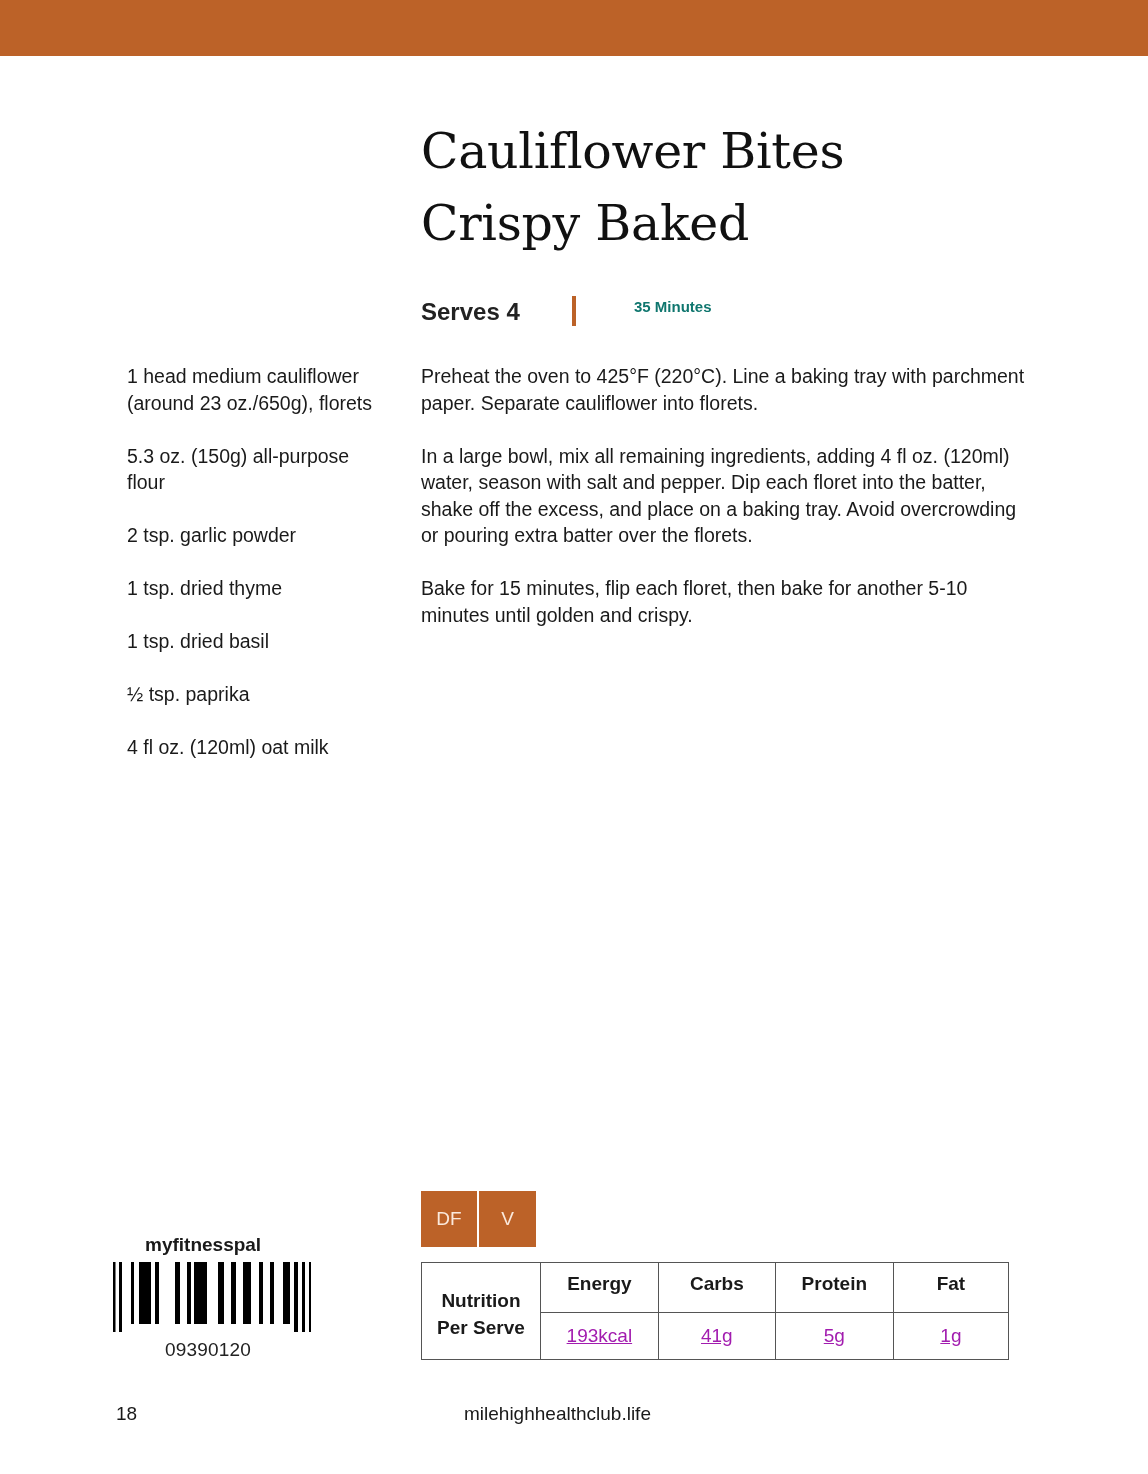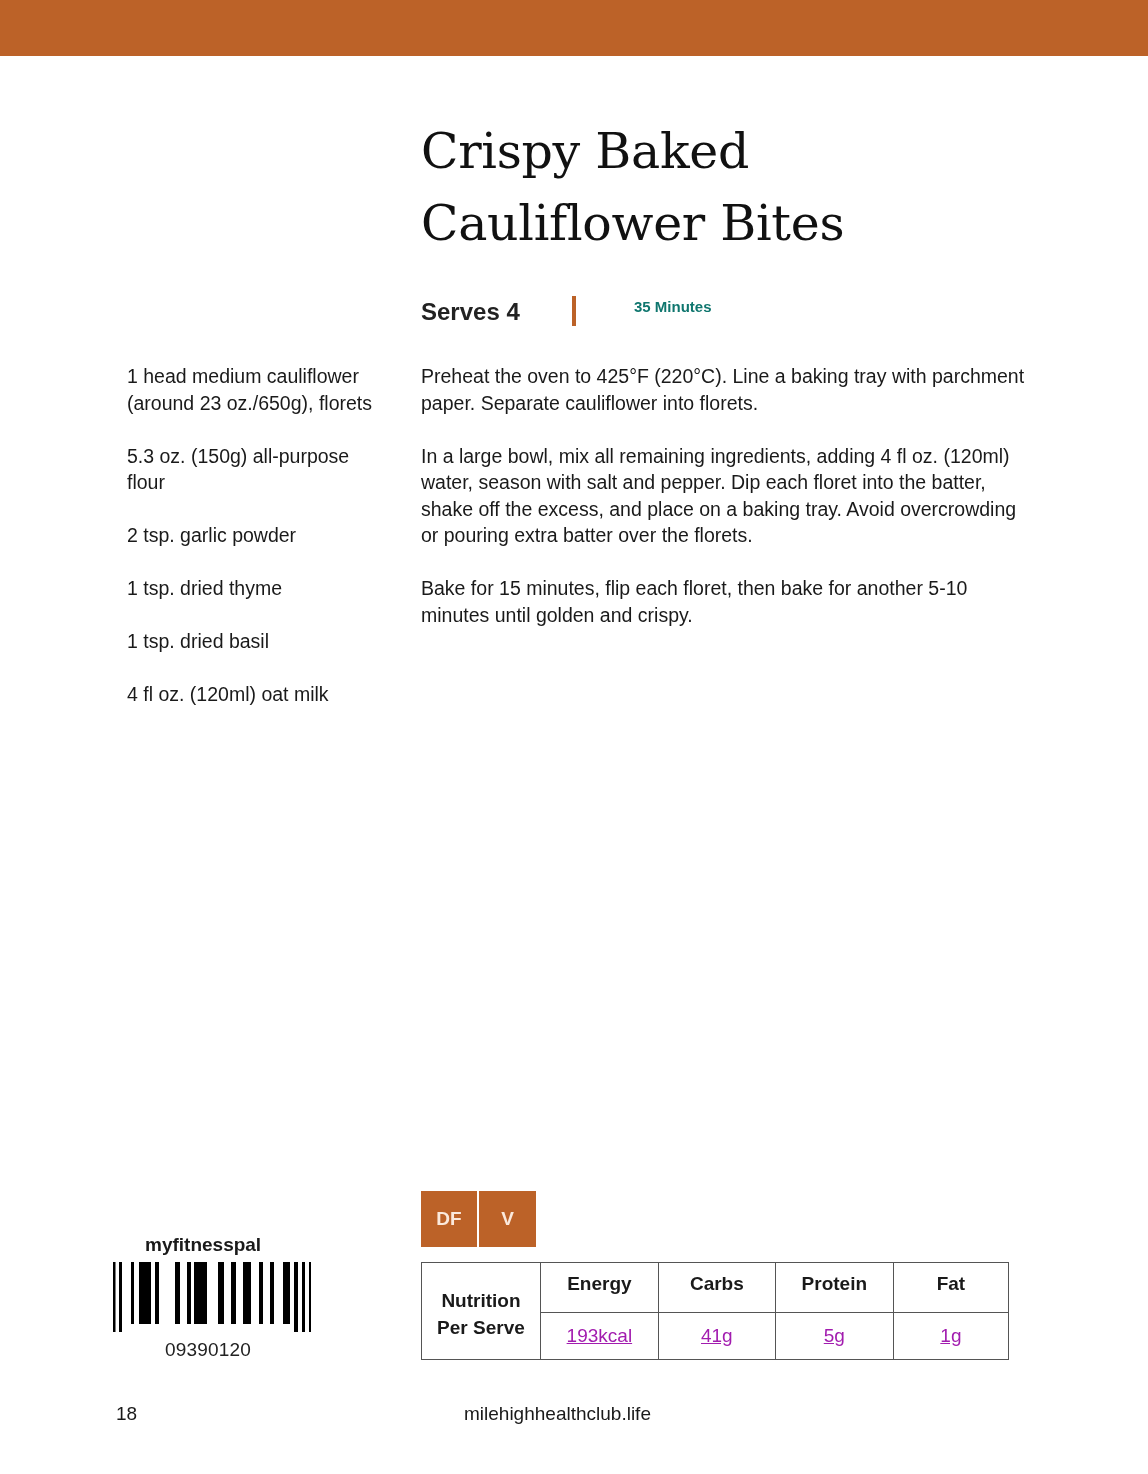--- a/index.html
+++ b/index.html
@@ -21,21 +21,21 @@
 
     .ingredients { position: absolute; left: 115px; top: 363px; width: 290px; }
     .ingredient { font-size: 19.5px; line-height: 26.5px; color: #1a1a1a; margin-bottom: 26.5px; margin-left: 12px; }
 
     .method { position: absolute; left: 421px; top: 363px; width: 610px; }
     .step { font-size: 19.5px; line-height: 26.5px; color: #1a1a1a; margin-bottom: 26.5px; }
 
     .badges { position: absolute; left: 421px; top: 1191px; display: flex; gap: 2px; }
     .badge {
       width: 56px; height: 56px; background: #bc6228; color: #fbe9dc;
-      font-size: 19px; display: flex; align-items: center; justify-content: center; font-weight: bold;
+      font-size: 19px; display: flex; align-items: center; justify-content: center;
     }
     .badge.b2 { width: 57px; }
 
     .nutrition {
       position: absolute; left: 421px; top: 1262px; width: 588px; height: 98px;
       border-collapse: collapse;
     }
     .nutrition td, .nutrition th { border: 1px solid #555; text-align: center; vertical-align: middle; }
     .nutrition .label-cell { width: 122px; font-size: 19px; font-weight: bold; line-height: 27px; color: #1a1a1a; padding-top: 6px; }
     .nutrition th { width: 122px; height: 50px; font-size: 19px; font-weight: bold; color: #1a1a1a; padding-bottom: 8px; }
@@ -48,36 +48,37 @@
 
     .page-number { position: absolute; left: 116px; top: 1403px; font-size: 19px; color: #1a1a1a; }
     .footer-url { position: absolute; left: 464px; top: 1403px; font-size: 19px; color: #1a1a1a; }
   </style>
 </head>
 <body>
 
 <div class="top-band"></div>
 
 <h1 class="title">
+  <div>Cauliflower Bites</div>
   <div>Crispy Baked</div>
-  <div>Cauliflower Bites</div>
 </h1>
 
 <div class="meta">
   <span class="meta-serves">Serves 4</span>
   <span class="meta-sep"></span>
   <span class="meta-time">35 Minutes</span>
 </div>
 
 <div class="ingredients">
   <p class="ingredient" style="width:275px">1 head medium cauliflower (around 23 oz./650g), florets</p>
   <p class="ingredient" style="width:265px">5.3 oz. (150g) all-purpose flour</p>
   <p class="ingredient">2 tsp. garlic powder</p>
   <p class="ingredient">1 tsp. dried thyme</p>
   <p class="ingredient">1 tsp. dried basil</p>
+  <p class="ingredient">½ tsp. paprika</p>
   <p class="ingredient">4 fl oz. (120ml) oat milk</p>
 </div>
 
 <div class="method">
   <p class="step">Preheat the oven to 425°F (220°C). Line a baking tray with parchment paper. Separate cauliflower into florets.</p>
   <p class="step">In a large bowl, mix all remaining ingredients, adding 4 fl oz. (120ml) water, season with salt and pepper. Dip each floret into the batter, shake off the excess, and place on a baking tray. Avoid overcrowding or pouring extra batter over the florets.</p>
   <p class="step">Bake for 15 minutes, flip each floret, then bake for another 5-10 minutes until golden and crispy.</p>
 </div>
 
 <div class="badges">

